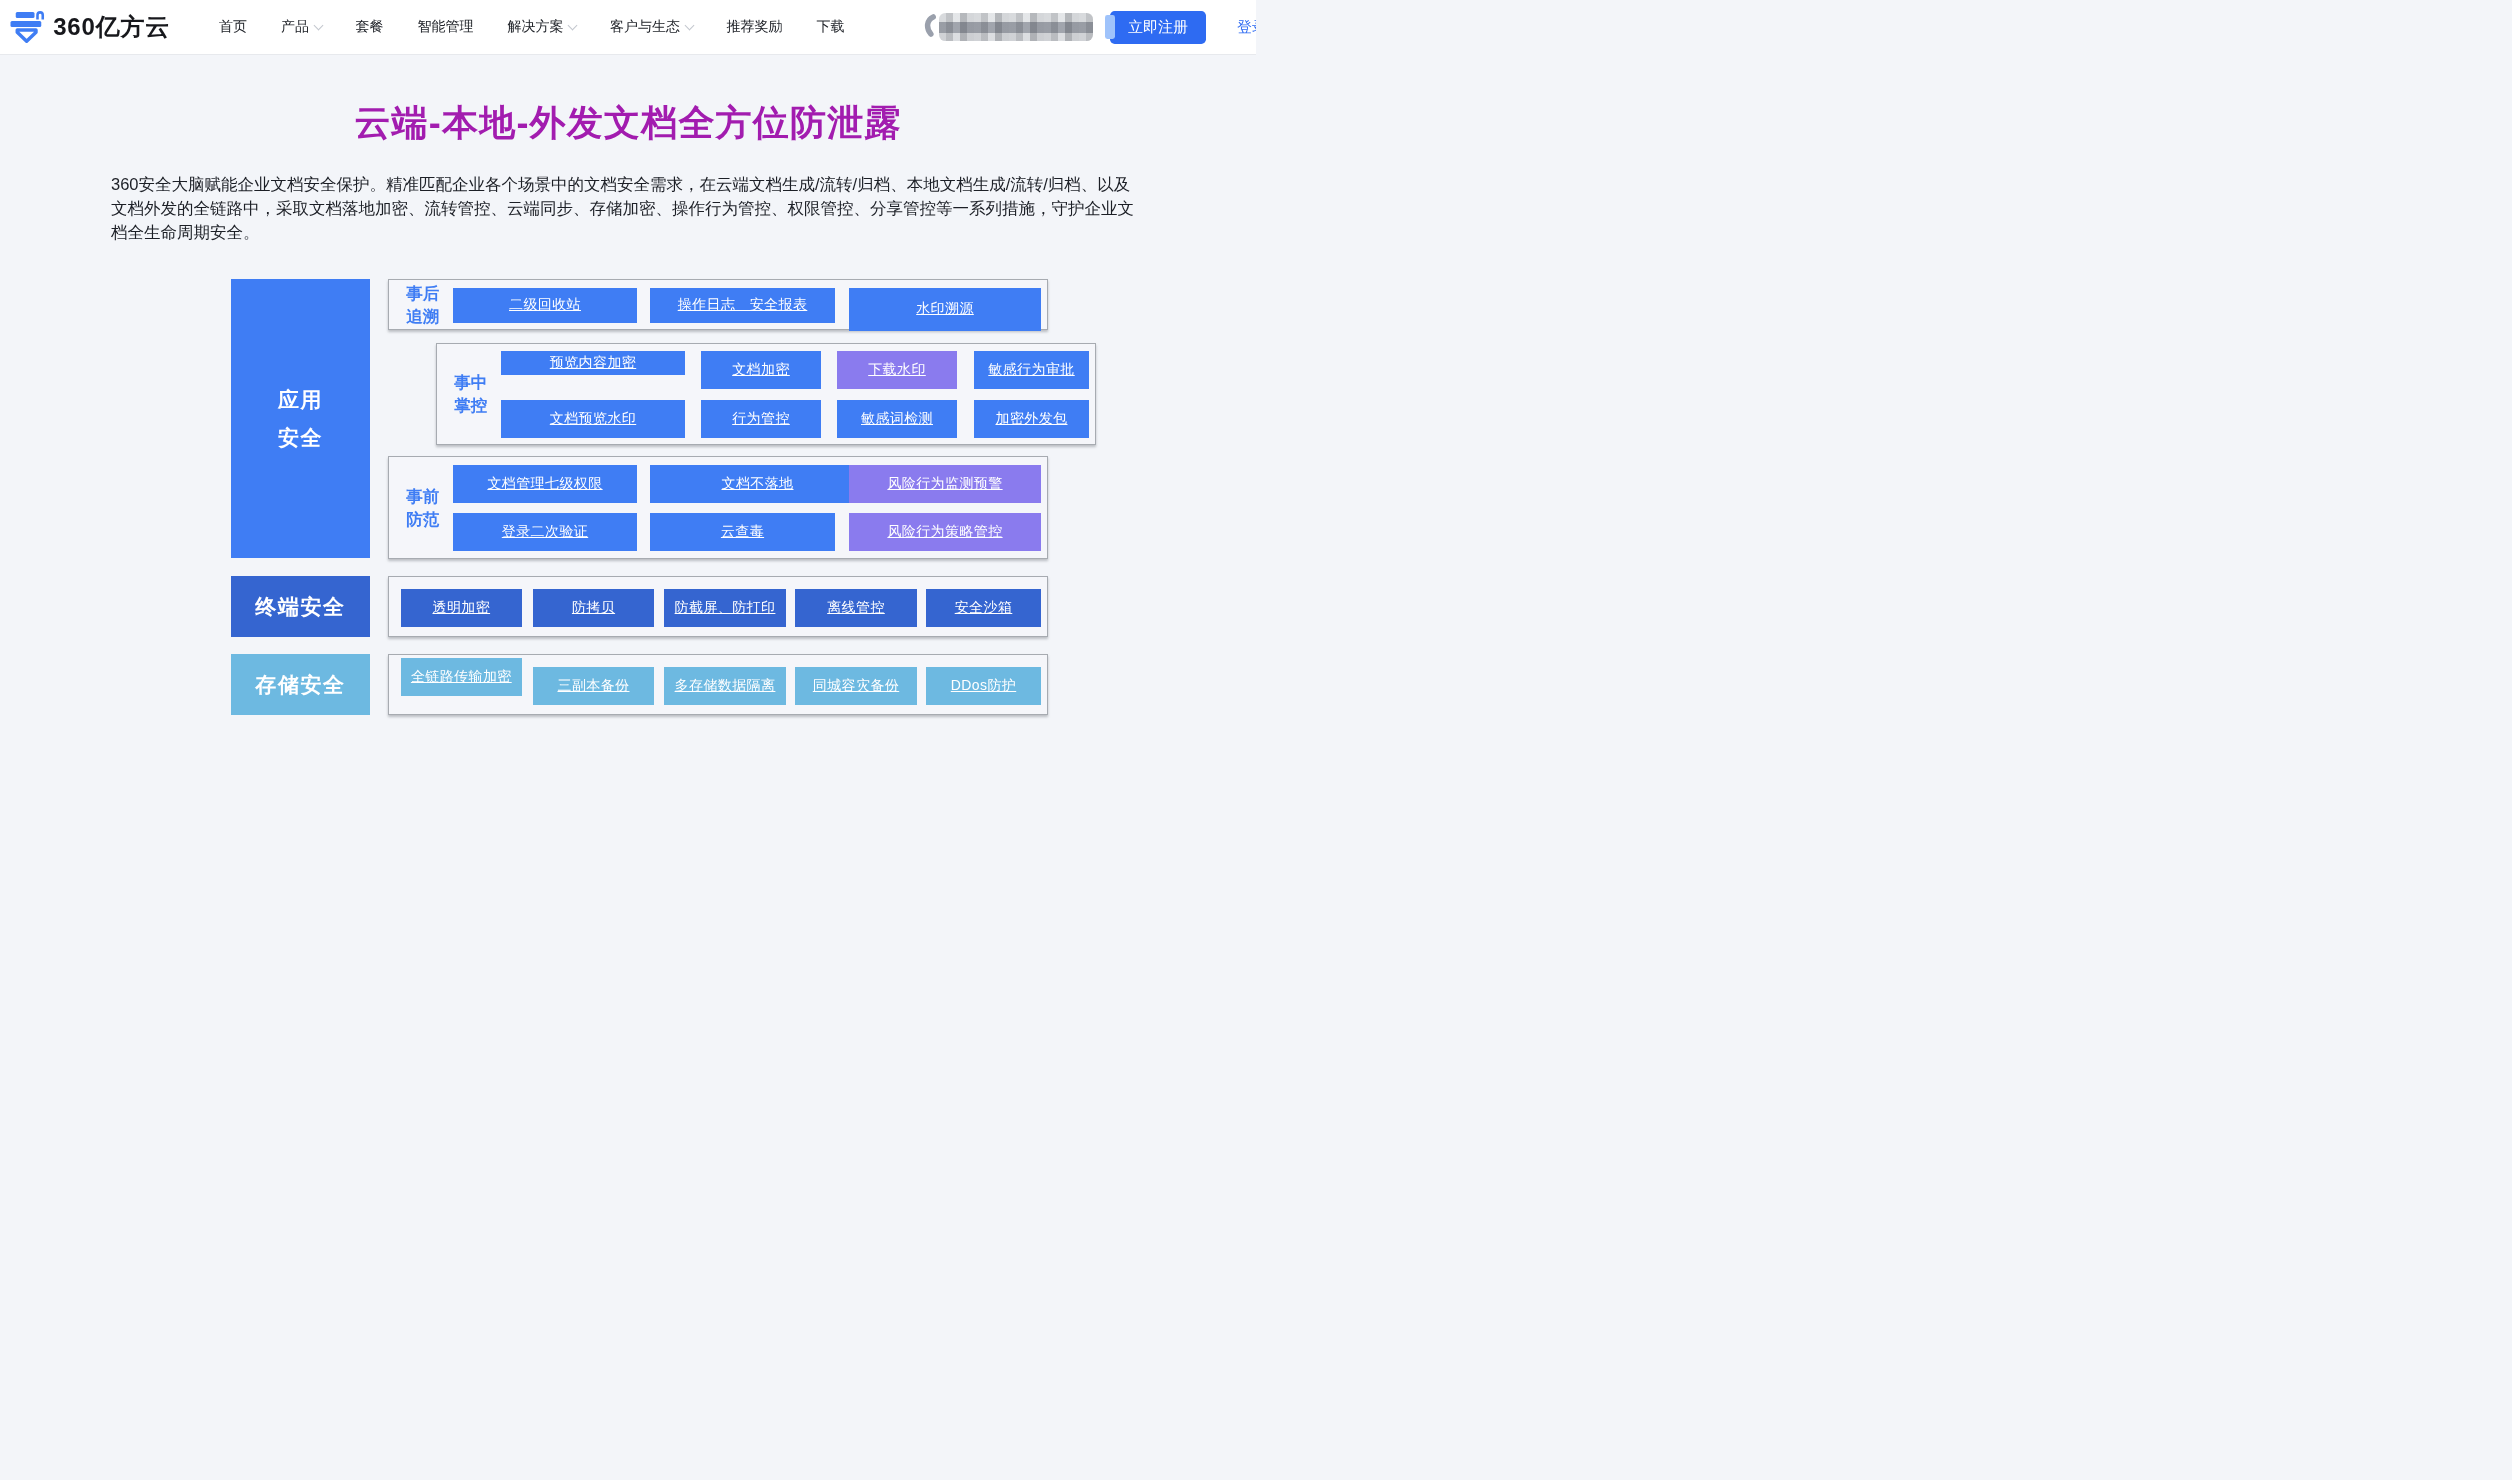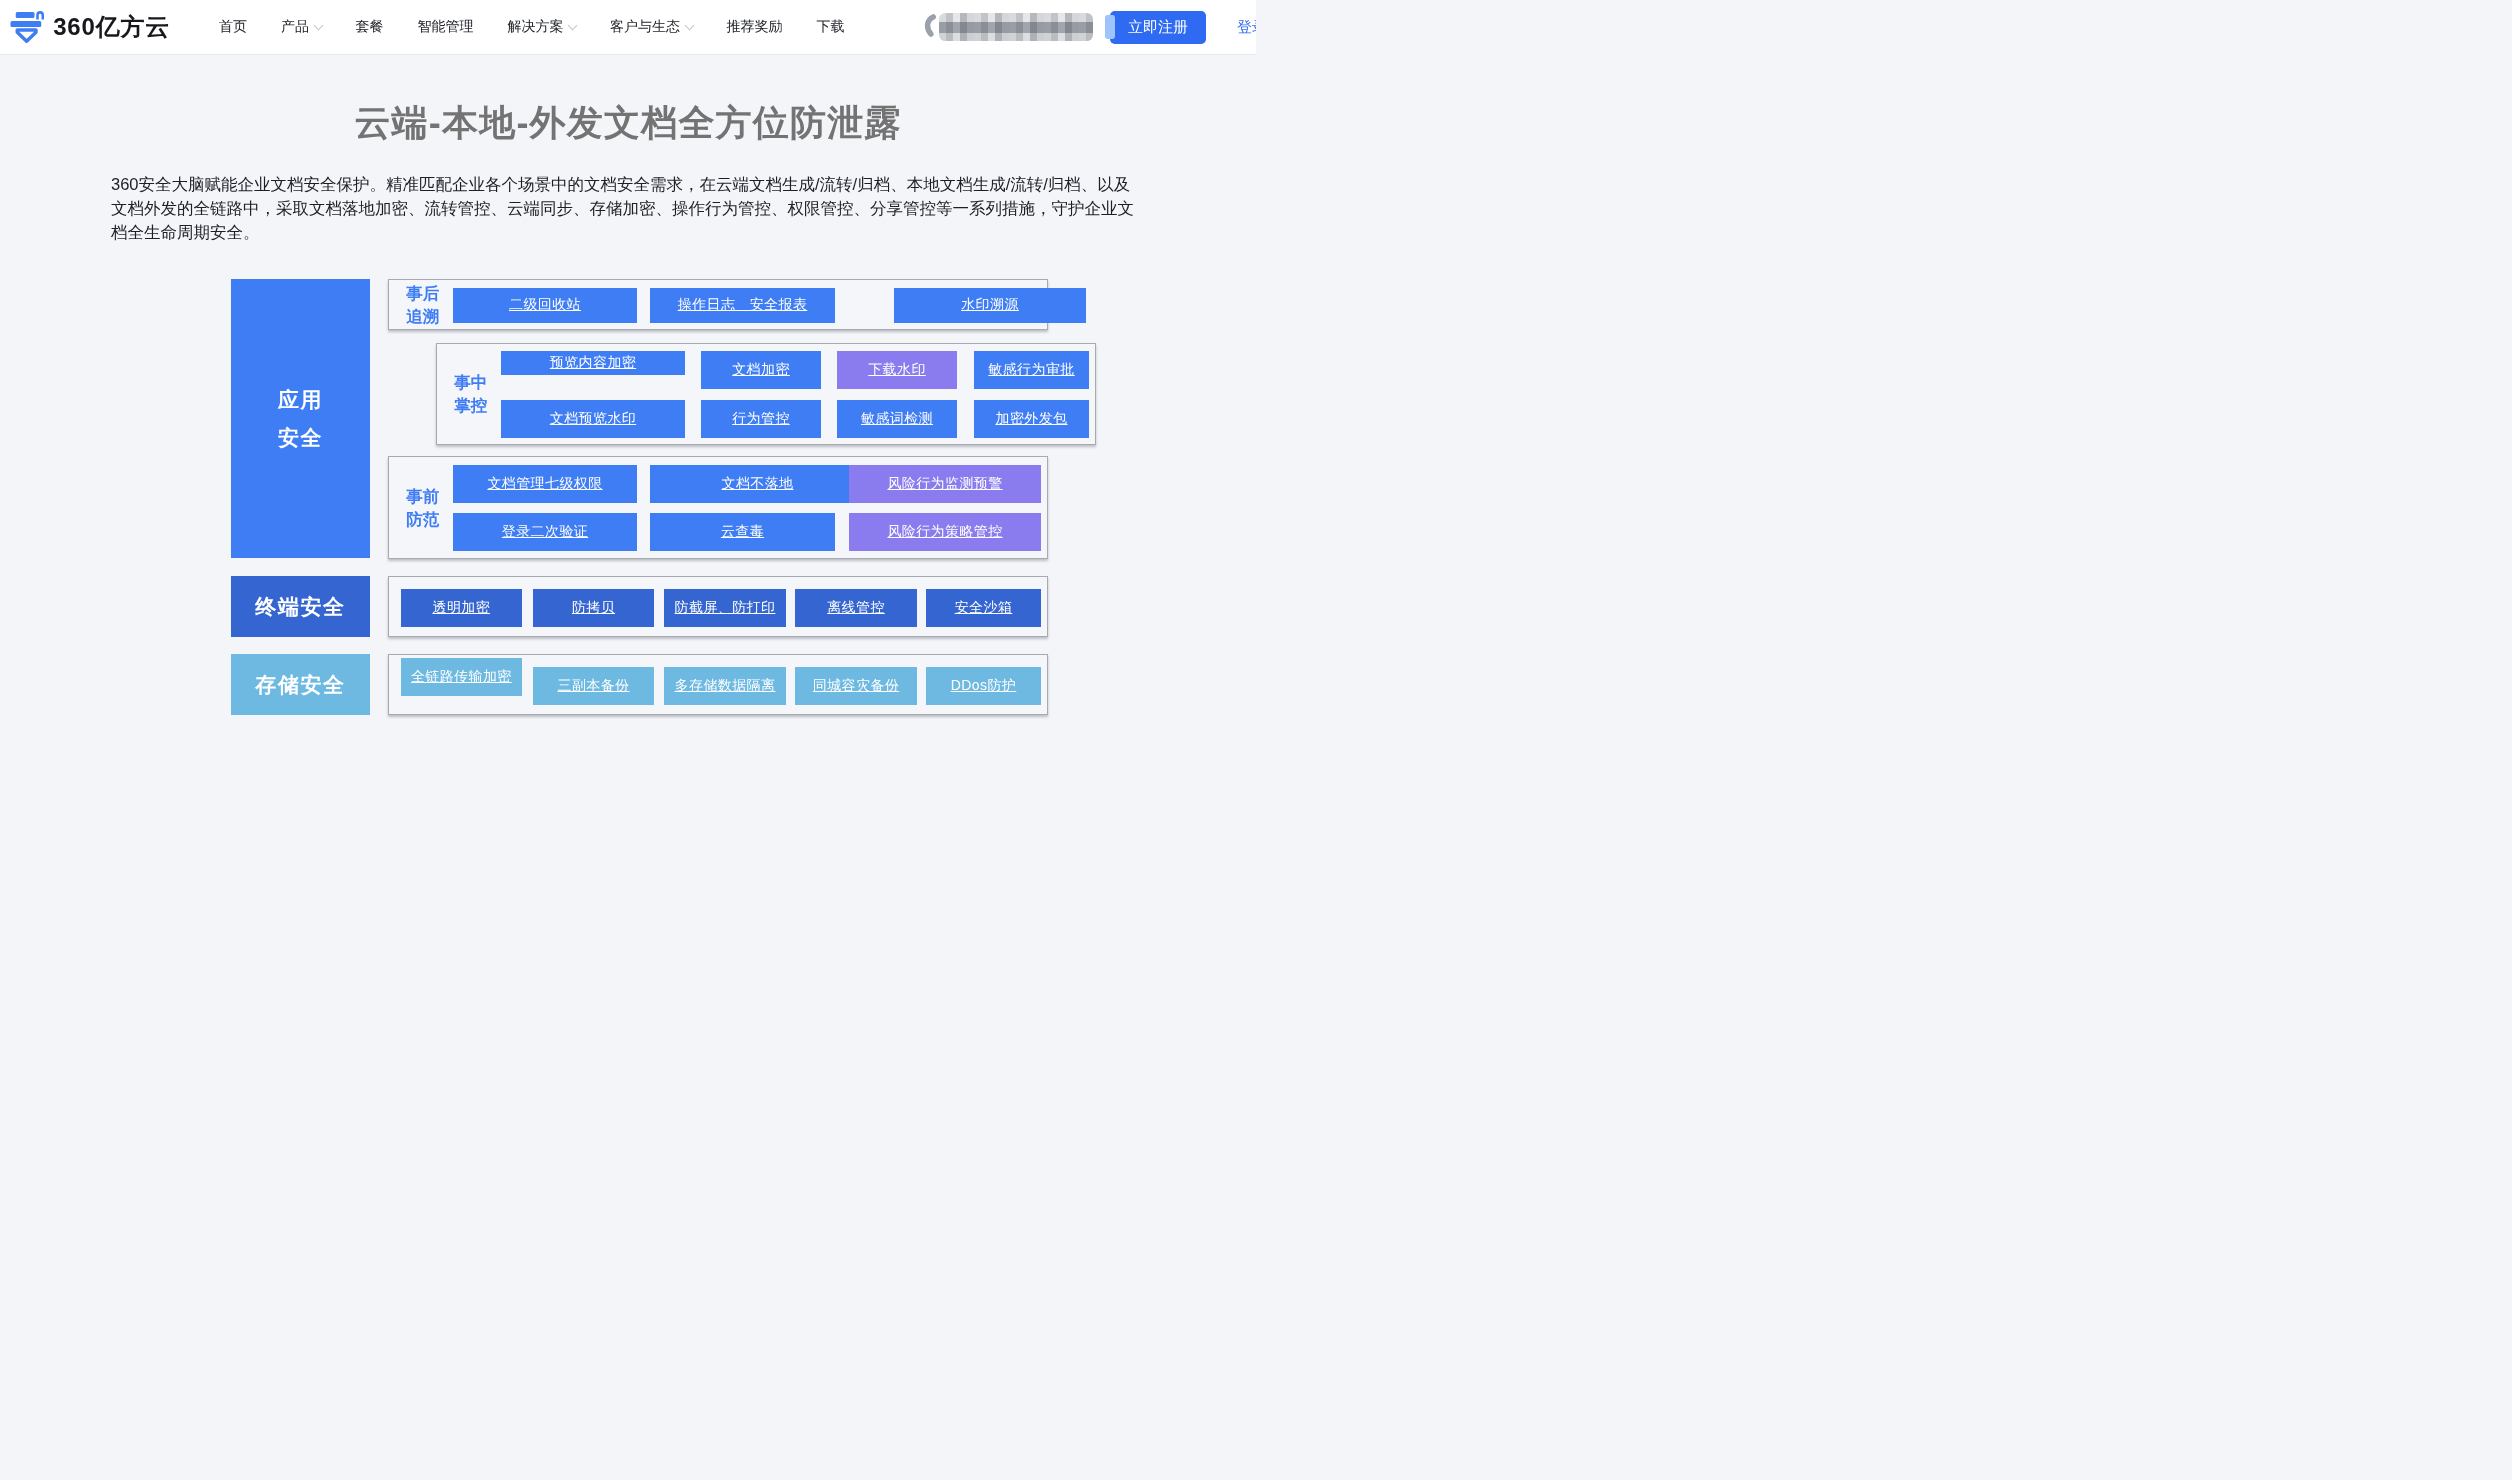--- a/index.html
+++ b/index.html
@@ -36,21 +36,21 @@
   .mosaic-sliver { width:9.4px; height:23.5px; border-radius:2.4px; margin-right:-4.7px; position:relative; z-index:2; background:#9fc3fb; }
   .register-btn {
     width:96px; height:33px; border:none; border-radius:4.7px;
     color:#ffffff; font-size:15px; cursor:pointer;
     font-family:inherit; display:flex; align-items:center; justify-content:center;
   }
   .login-link { font-size:15px; margin-left:31px; white-space:nowrap; cursor:pointer; font-weight:400; }
   
   .hero-title {
     padding-top:99px; text-align:center;
-    font-size:36px; font-weight:700; color:#737373; letter-spacing:1.2px;
+    font-size:36px; font-weight:700; color:#a21caf; letter-spacing:1.2px;
   }
   .hero-desc {
     width:1034px; margin:23.5px auto 0;
     font-size:16.5px; line-height:24px; color:#1c1f26; text-align:left;
   }
   
   .diagram { position:absolute; left:0; top:279px; width:1256px; height:447px; }
   .side-box {
     position:absolute; color:#fff; display:flex; flex-direction:column;
     align-items:center; justify-content:center; text-align:center;
@@ -150,21 +150,21 @@
       <div class="side-box" style="left: 231px; top: 375px; width: 139px; height: 61px; background: rgb(109, 185, 225);">
         <div>存储安全</div>
       </div>
       <div class="group" style="top: 0px; height: 51px;">
         <div class="group-label" style="color: rgb(63, 125, 244);">
           <div>事后</div>
           <div>追溯</div>
         </div>
         <div class="fbox" style="left: 64px; top: 7.8px; width: 184px; height: 35px; background: rgb(63, 125, 244);">二级回收站</div>
         <div class="fbox" style="left: 261px; top: 7.8px; width: 185px; height: 35px; background: rgb(63, 125, 244);">操作日志　安全报表</div>
-        <div class="fbox" style="left: 460px; top: 7.8px; width: 192px; height: 35px; background: rgb(63, 125, 244); margin-left: 45px;">水印溯源</div>
+        <div class="fbox" style="left: 460px; top: 7.8px; width: 192px; height: 43px; background: rgb(63, 125, 244);">水印溯源</div>
       </div>
       <div class="group" style="top: 64px; height: 102px; margin-left: 48px;">
         <div class="group-label" style="color: rgb(63, 125, 244);">
           <div>事中</div>
           <div>掌控</div>
         </div>
         <div class="fbox" style="left: 64px; top: 7px; width: 184px; height: 24px; background: rgb(63, 125, 244);">预览内容加密</div>
         <div class="fbox" style="left: 264px; top: 7px; width: 120px; height: 38px; background: rgb(63, 125, 244);">文档加密</div>
         <div class="fbox" style="left: 400px; top: 7px; width: 120px; height: 38px; background: rgb(138, 123, 238);">下载水印</div>
         <div class="fbox" style="left: 537px; top: 7px; width: 115px; height: 38px; background: rgb(63, 125, 244);">敏感行为审批</div>

